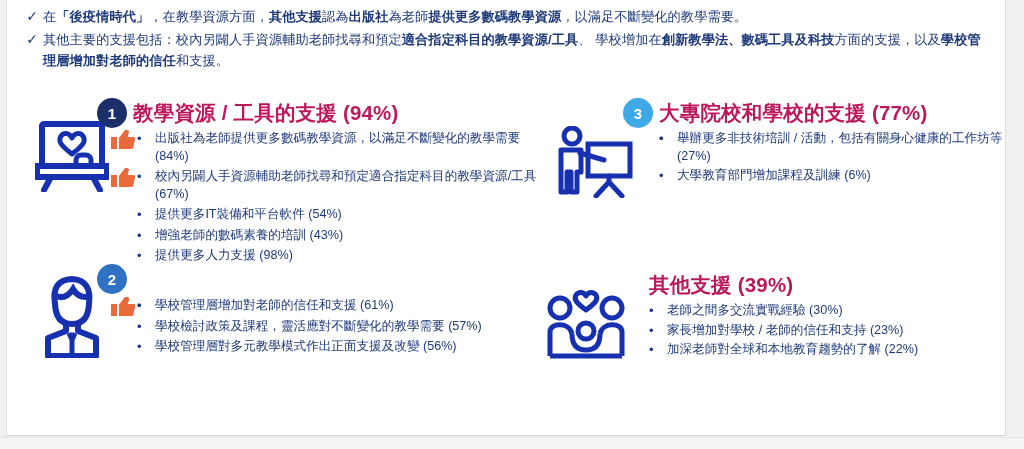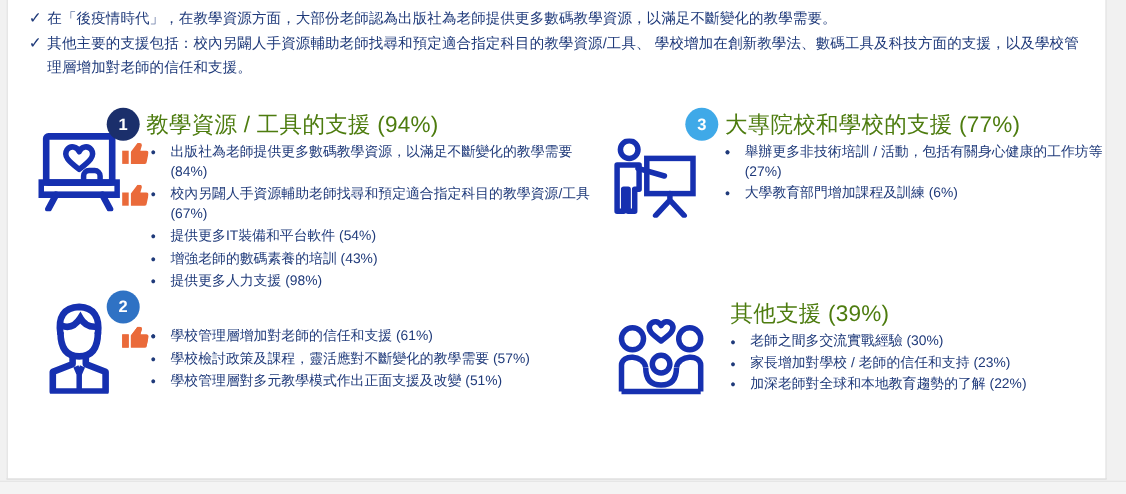--- a/index.html
+++ b/index.html
@@ -59,39 +59,39 @@
     text-align: center;
     font-weight: 700;
   }
   .hdr-text {
     flex: 1 1 auto;
     font-size: 13.2px;
     line-height: 21px;
     color: #1f3a7a;
     letter-spacing: 0.1px;
   }
-  .hdr-text b { font-weight: 400; }
+  .hdr-text b { font-weight: 700; }
 
   
   .grid {
     position: absolute;
     left: 0;
     top: 92px;
     width: 1000px;
     height: 344px;
   }
   .cell {
     position: absolute;
     display: flex;
     align-items: flex-start;
   }
   .cell-1 { left: 22px;  top: 6px;   width: 510px; }
   .cell-2 { left: 22px;  top: 172px; width: 520px; }
   .cell-3 { left: 546px; top: 6px;   width: 455px; }
-  .cell-4 { left: 551px; top: 178px; width: 450px; }
+  .cell-4 { left: 536px; top: 178px; width: 450px; }
 
   .icon-col {
     flex: 0 0 auto;
     width: 86px;
     padding-top: 22px;
     display: flex;
     justify-content: center;
   }
   .body-col {
     flex: 1 1 auto;
@@ -114,22 +114,22 @@
     font-size: 15px;
     font-weight: 700;
     display: flex;
     align-items: center;
     justify-content: center;
     line-height: 1;
   }
   .badge-spacer { width: 30px; height: 30px; flex: 0 0 auto; }
   .sec-title {
     font-size: 20.5px;
-    font-weight: 400;
-    color: #4d7c0f;
+    font-weight: 700;
+    color: #be185d;
     white-space: nowrap;
     letter-spacing: 0.2px;
   }
 
   ul.items {
     list-style: none;
     margin: 0;
     padding: 0;
   }
   ul.items li {
@@ -172,21 +172,21 @@
 </style>
 </head>
 <body>
 
 <div class="slide-frame">
 
   <div class="header">
     <div class="hdr-row">
       <span class="hdr-check">✓</span>
       <div class="hdr-text">
-        在<b>「後疫情時代」</b>，在教學資源方面，<b>大部份老師</b>認為<b>出版社</b>為老師<b>提供更多數碼教學資源</b>，以滿足不斷變化的教學需要。
+        在<b>「後疫情時代」</b>，在教學資源方面，<b>其他支援</b>認為<b>出版社</b>為老師<b>提供更多數碼教學資源</b>，以滿足不斷變化的教學需要。
       </div>
     </div>
     <div class="hdr-row">
       <span class="hdr-check">✓</span>
       <div class="hdr-text">
         其他主要的支援包括：校內另闢人手資源輔助老師找尋和預定<b>適合指定科目的教學資源/工具</b>、 學校增加在<b>創新教學法、數碼工具及科技</b>方面的支援，以及<b>學校管理層增加對老師的信任</b>和支援。
       </div>
     </div>
   </div>
 
@@ -277,21 +277,21 @@
             </span>
             <span class="dot">•</span>
             <span>學校管理層增加對老師的信任和支援 (61%)</span>
           </li>
           <li>
             <span class="dot">•</span>
             <span>學校檢討政策及課程，靈活應對不斷變化的教學需要 (57%)</span>
           </li>
           <li>
             <span class="dot">•</span>
-            <span>學校管理層對多元教學模式作出正面支援及改變 (51%)</span>
+            <span>學校管理層對多元教學模式作出正面支援及改變 (56%)</span>
           </li>
         </ul>
       </div>
     </div>
 
     <div class="cell cell-3 col3">
       <div class="icon-col">
         <svg width="76" height="72" viewBox="0 0 76 72" aria-hidden="true">
           <circle cx="14" cy="10" r="8" fill="none" stroke="#1630b0" stroke-width="5"></circle>
           <path d="M5 24 h18 v22 H19 v20 h-6 V46 H9 v20 H3 V24 Z" fill="none" stroke="#1630b0" stroke-width="5" stroke-linejoin="round"></path>

